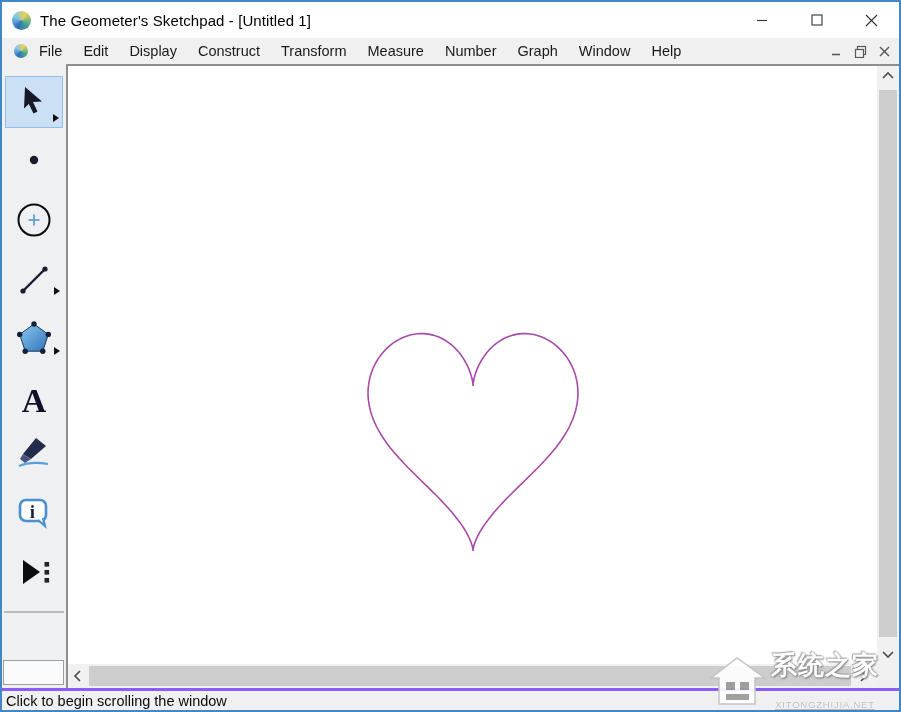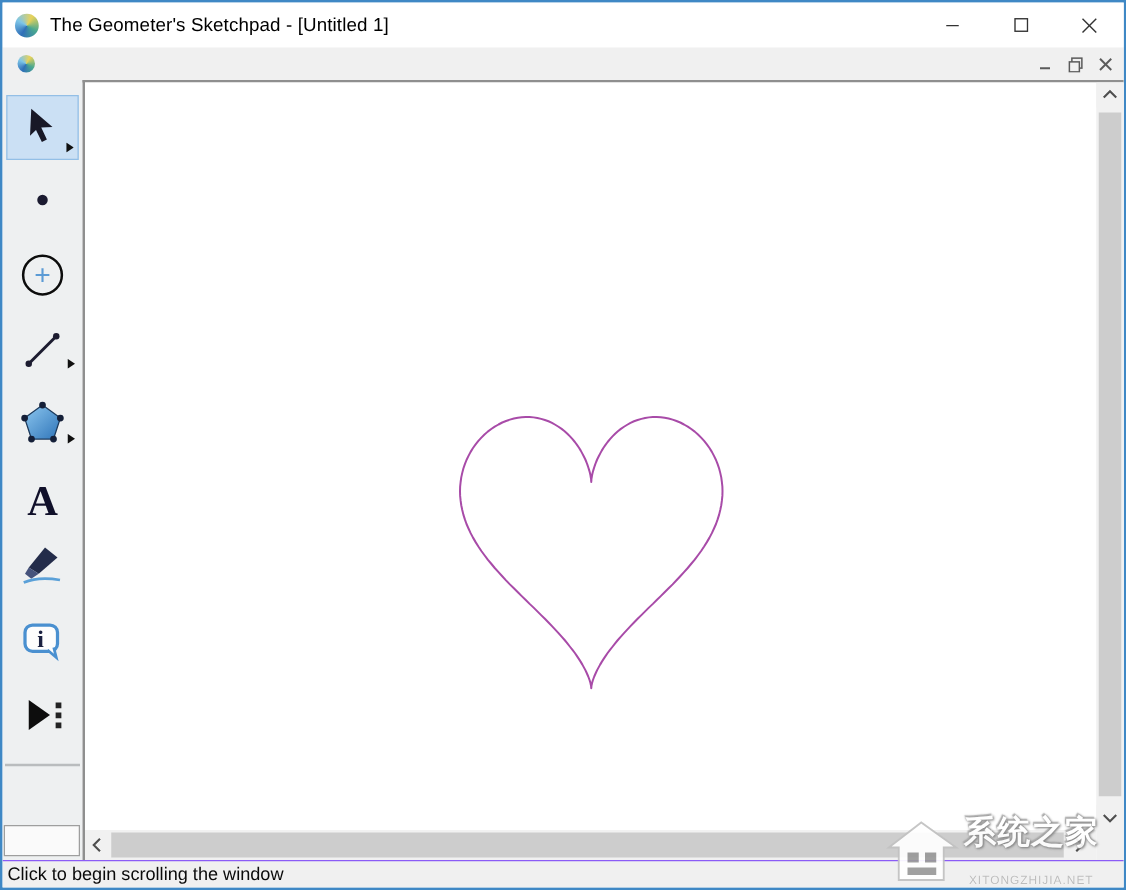--- a/index.html
+++ b/index.html
@@ -71,39 +71,40 @@
   .va-up { top:0; left:0; right:0; height:20px; }
   .va-down { bottom:0; left:0; right:0; height:20px; }
   .ha-left { left:0; top:0; bottom:0; width:20px; }
   .ha-right { right:4px; top:0; bottom:0; width:20px; }
   .v-thumb { position:absolute; left:2px; right:2px; top:24px; bottom:27px; background:#cdcdcd; }
   .h-thumb { position:absolute; top:2px; bottom:2px; left:21px; right:26px; background:#cdcdcd; }
   .corner { background:#f0f0f0; }
   
   .statusbar {
     position:absolute; top:686px; left:0; right:0; height:22px;
-    background:#f0f0f0; border-top:1px solid #8b5cf6;
+    background:#f0f0f0; border-top:3px solid #8b5cf6;
     display:flex; align-items:center; padding-left:4px;
     font-size:14.5px; color:#0a0a0a;
   }
   
   .watermark {
     position:absolute; right:2px; bottom:0; width:190px; height:58px;
     pointer-events:none; opacity:0.92; display:flex; align-items:center;
   }
   .wm-logo { flex:0 0 auto; }
   .wm-texts { margin-left:2px; display:flex; flex-direction:column; align-items:center; }
   .wm-name {
     font-size:26px; font-weight:bold; color:#ffffff; line-height:1.05;
     text-shadow:0 0 2px #8a8a8a, 1px 1px 2px #777, -1px -1px 1px #aaa;
     font-family:sans-serif; letter-spacing:1px; white-space:nowrap;
   }
   .wm-url {
     font-size:9.5px; color:#b8b8b8; letter-spacing:0.8px; margin-top:19px;
     text-shadow:0 0 1px #fff;
+    text-decoration:underline;
   }
 </style>
 </head>
 <body>
 
 <div class="window">
 
   <div class="titlebar">
     <div class="app-icon"></div>
     <span class="title-text">The Geometer's Sketchpad - [Untitled 1]</span>
@@ -122,20 +123,32 @@
         <svg width="13" height="13">
           <line x1="1" y1="1" x2="12" y2="12" stroke="#333" stroke-width="1.1"></line>
           <line x1="12" y1="1" x2="1" y2="12" stroke="#333" stroke-width="1.1"></line>
         </svg>
       </div>
     </div>
   </div>
 
   <div class="menubar">
     <div class="doc-icon"></div>
+    <div class="menu-items">
+      <span class="menu-item">File</span>
+      <span class="menu-item">Edit</span>
+      <span class="menu-item">Display</span>
+      <span class="menu-item">Construct</span>
+      <span class="menu-item">Transform</span>
+      <span class="menu-item">Measure</span>
+      <span class="menu-item">Number</span>
+      <span class="menu-item">Graph</span>
+      <span class="menu-item">Window</span>
+      <span class="menu-item">Help</span>
+    </div>
     <div class="mdi-controls">
       <div class="mdi-btn">
         <svg width="12" height="12">
             <line x1="1" y1="9.5" x2="9" y2="9.5" stroke="#5a5a5a" stroke-width="1.6"></line>
           </svg>
       </div>
       <div class="mdi-btn">
         <svg width="13" height="13">
           <rect x="3.5" y="1.5" width="8" height="8" fill="none" stroke="#5a5a5a" stroke-width="1.2"></rect>
           <rect x="1.5" y="4.5" width="8" height="8" fill="#f0f0f0" stroke="#5a5a5a" stroke-width="1.2"></rect>

